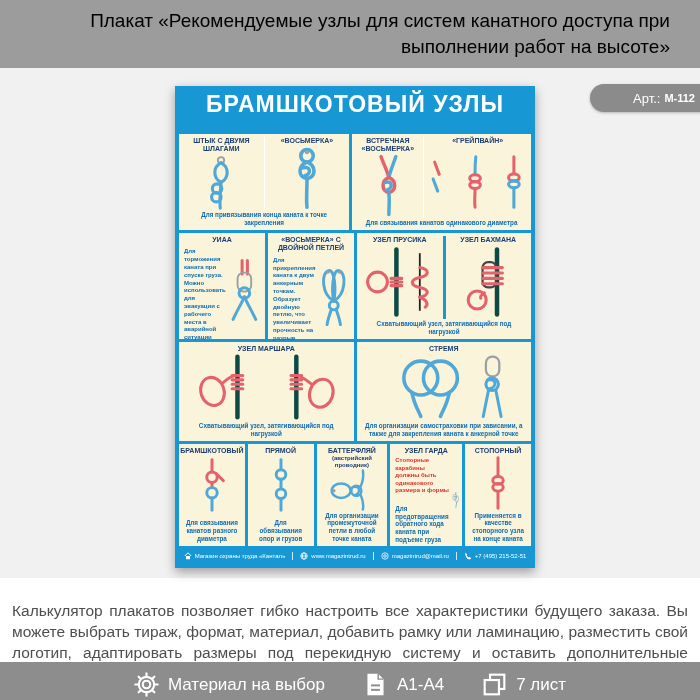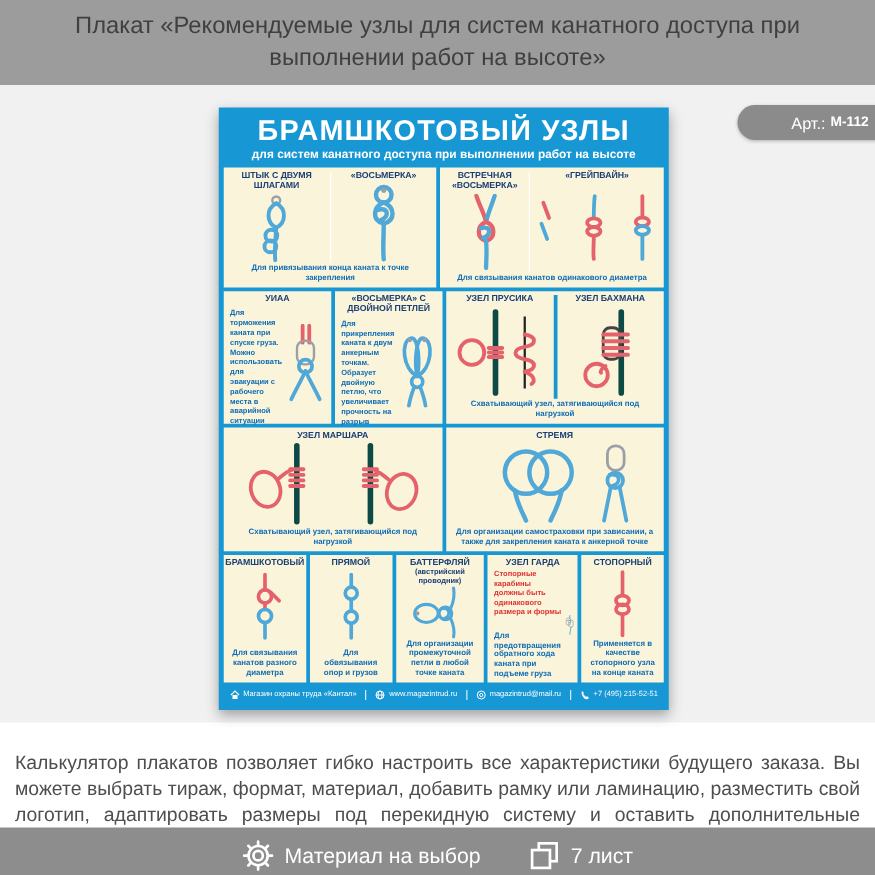--- a/index.html
+++ b/index.html
@@ -2,21 +2,21 @@
 <html><head>
 <meta charset="utf-8">
 <style>
   html,body{margin:0;padding:0;}
   body{width:700px;height:700px;position:relative;overflow:hidden;background:#ffffff;
        font-family:"Liberation Sans","DejaVu Sans",sans-serif;}
 
   
   .top-bar{position:absolute;top:0;left:0;width:700px;height:68px;background:#9c9c9c;
            display:flex;align-items:center;justify-content:center;box-sizing:border-box;padding:0 30px;}
-  .top-bar h1{margin:0;color:#404040;font-size:19px;font-weight:500;line-height:1.35;text-align:center;}
+  .top-bar h1{margin:0;color:#000000;font-size:19px;font-weight:500;line-height:1.35;text-align:right;}
 
   
   .main{position:absolute;top:68px;left:0;width:700px;height:510px;background:#f1f1f1;}
 
   .badge{position:absolute;left:590px;top:16px;width:112px;height:28px;background:#8b8b8b;
          border-radius:14px;display:flex;align-items:center;justify-content:center;gap:4px;
          color:#fff;font-size:13px;box-shadow:0 1px 3px rgba(0,0,0,.25);padding-left:18px;}
   .badge b{font-size:11px;}
 
   
@@ -90,21 +90,20 @@
 <div class="main">
 
   <div class="badge">
     <span>Арт.:</span>
     <b>М-112</b>
   </div>
 
   <div class="poster">
     <div class="p-head">
       <div class="p-title">БРАМШКОТОВЫЙ УЗЛЫ</div>
-      <div class="p-sub">для систем канатного доступа при выполнении работ на высоте</div>
     </div>
 
     <div class="grid">
 
       <div class="row r1">
         <div class="group" style="flex:1">
           <div class="g-knots">
             <div class="k-col">
               <div class="k-title">ШТЫК С ДВУМЯ ШЛАГАМИ</div>
               <svg viewBox="0 0 82 72" width="80" height="64">
@@ -371,19 +370,28 @@
         <line x1="23" y1="14" x2="26.5" y2="14"></line>
         <line x1="5.2" y1="5.2" x2="7.6" y2="7.6"></line>
         <line x1="20.4" y1="20.4" x2="22.8" y2="22.8"></line>
         <line x1="5.2" y1="22.8" x2="7.6" y2="20.4"></line>
         <line x1="20.4" y1="7.6" x2="22.8" y2="5.2"></line>
       </g>
     </svg>
     <span>Материал на выбор</span>
   </div>
   <div class="f-item">
+    <svg class="f-icon" viewBox="0 0 24 28">
+      <path d="M3,2 h12 l6,6 v18 h-18 z" fill="#fff"></path>
+      <path d="M15,2 v6 h6" fill="none" stroke="#8d8d8d" stroke-width="1.6"></path>
+      <line x1="7" y1="15" x2="17" y2="15" stroke="#8d8d8d" stroke-width="2.2"></line>
+      <line x1="7" y1="20" x2="17" y2="20" stroke="#8d8d8d" stroke-width="2.2"></line>
+    </svg>
+    <span>А1-А4</span>
+  </div>
+  <div class="f-item">
     <svg class="f-icon" viewBox="0 0 28 28">
       <rect x="9" y="3" width="16" height="16" fill="none" stroke="#fff" stroke-width="2.4"></rect>
       <rect x="3" y="9" width="16" height="16" fill="#8d8d8d" stroke="#fff" stroke-width="2.4"></rect>
     </svg>
     <span>7 лист</span>
   </div>
 </div>
 
 </body></html>

